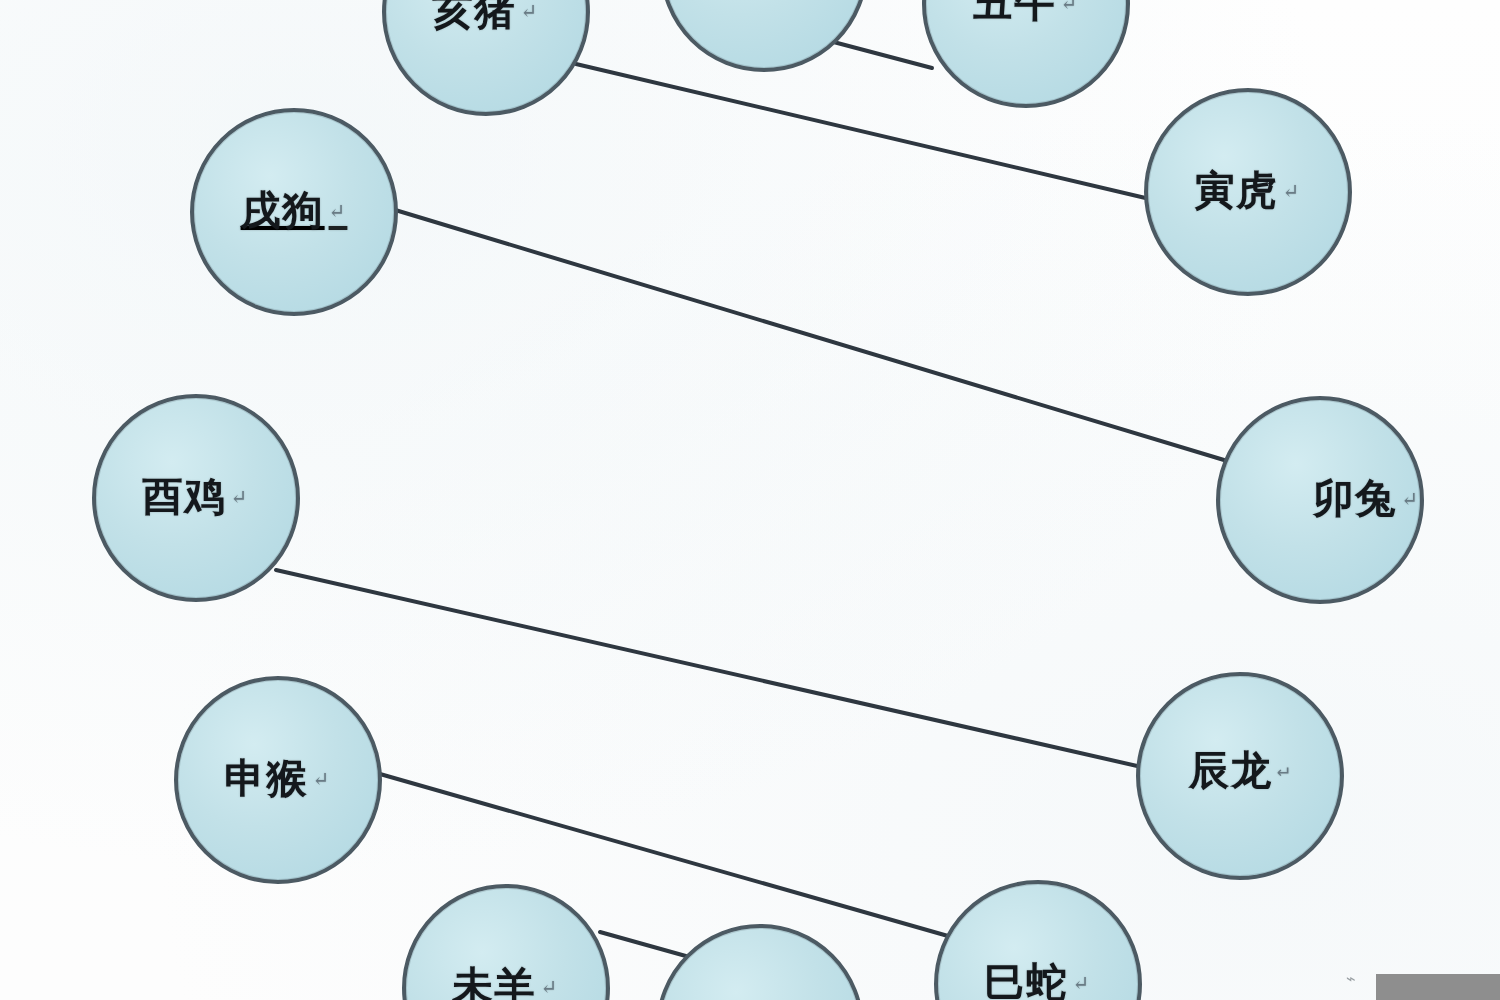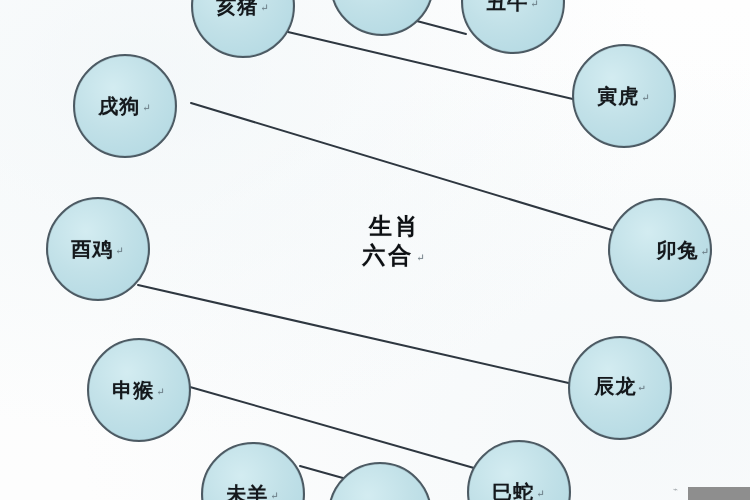--- a/index.html
+++ b/index.html
@@ -136,26 +136,22 @@
       <div class="node" style="left: 328px; top: 462px; width: 104px; height: 104px;"></div>
       <div class="node" style="left: 201px; top: 442px; width: 104px; height: 104px;">
         <span class="node-label"><span>未羊</span><span class="cr-mark">↵</span></span>
       </div>
       <div class="node" style="left: 87px; top: 338px; width: 104px; height: 104px;">
         <span class="node-label"><span>申猴</span><span class="cr-mark">↵</span></span>
       </div>
       <div class="node" style="left: 46px; top: 197px; width: 104px; height: 104px; text-align: right;">
         <span class="node-label"><span>酉鸡</span><span class="cr-mark">↵</span></span>
       </div>
-      <div class="node" style="left: 73px; top: 54px; width: 104px; height: 104px;">
+      <div class="node" style="left: 95px; top: 54px; width: 104px; height: 104px; text-decoration: underline;">
         <span class="node-label"><span>戌狗</span><span class="cr-mark">↵</span></span>
       </div>
     </div>
 
-  <div id="center-title">
-    <span class="line1">生肖</span>
-    <span class="line2"><span>六合</span><span class="cr-mark">↵</span></span>
-  </div>
 
   <div id="watermark-glyph">⌁</div>
   <div id="watermark-bar"></div>
 
 </div>
 
 </body></html>

